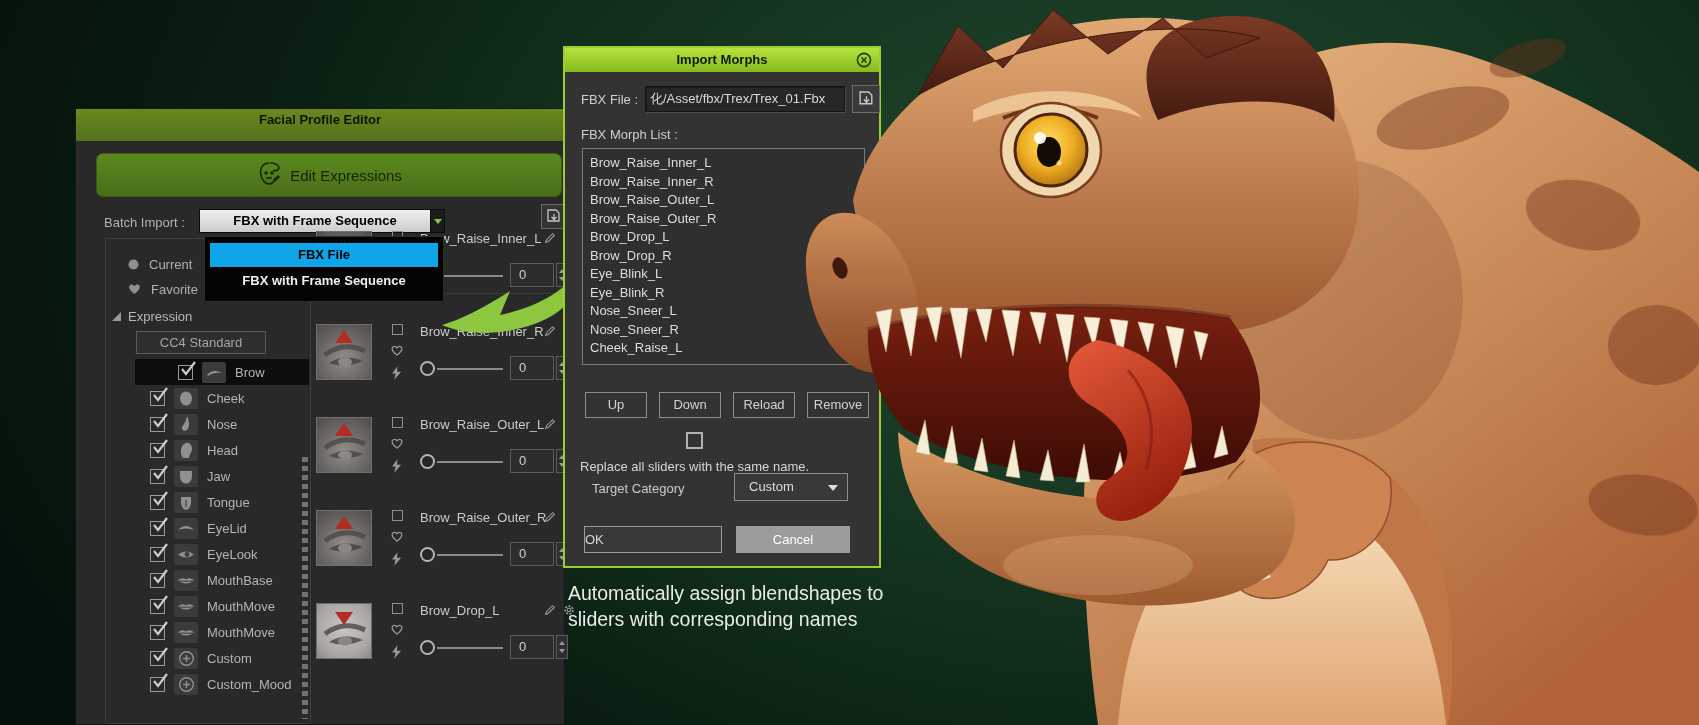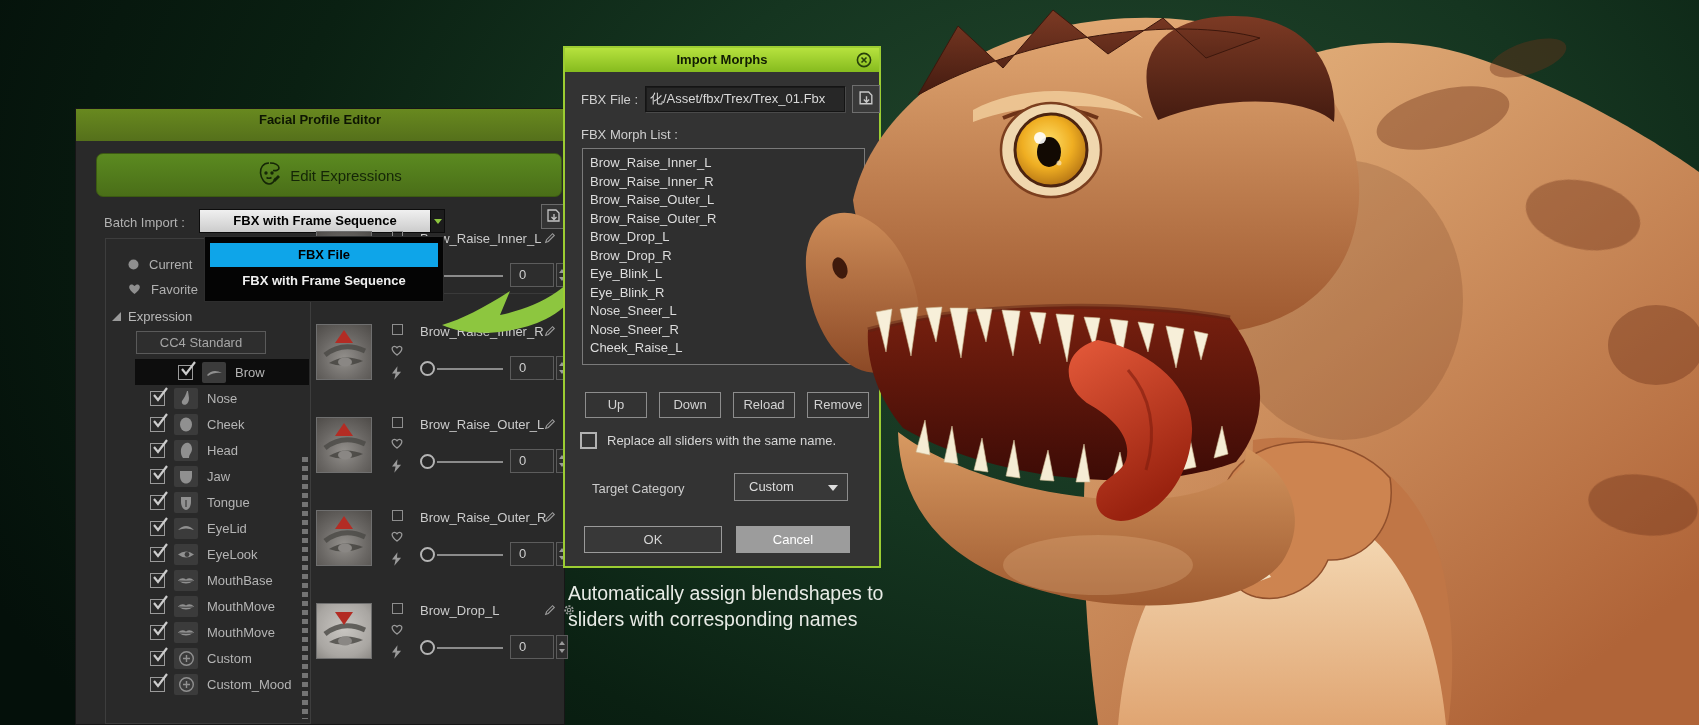--- a/index.html
+++ b/index.html
@@ -78,30 +78,30 @@
                     border:1px solid #141414; box-shadow:inset 1px 1px 0 #1a1a1a, 1px 1px 0 #4a4a4a;
                     color:#d9d9d9; font-size:13px; line-height:24px; padding:0 4px; white-space:nowrap; overflow:hidden; }
   #dialog-import-btn { position:absolute; left:287px; top:37px; width:28px; height:28px; border:1px solid #6e6e6e; background:#3a3a3a;
                        display:flex; align-items:center; justify-content:center; cursor:pointer; }
   #morph-list-label { position:absolute; left:16px; top:79px; font-size:13px; color:#cfcfcf; }
   #morph-list { position:absolute; left:17px; top:100px; width:283px; height:217px; border:1px solid #7a7a7a; background:#2f2f2f;
                 padding:5px 0 0 7px; overflow:hidden; }
   .morph-item { font-size:13px; color:#dcdcdc; line-height:18.5px; white-space:nowrap; cursor:default; }
   .dlg-btn { position:absolute; top:344px; width:62px; height:26px; background:#333333; border:1px solid #8d8d8d;
              color:#d2d2d2; font-size:13px; text-align:center; line-height:24px; cursor:pointer; }
-  #replace-checkbox-row { position:absolute; left:15px; top:384px; display:flex; align-items:center; gap:10px; cursor:pointer; }
+  #replace-checkbox-row { position:absolute; left:15px; top:384px; display:flex; align-items:center; gap:10px; cursor:pointer;flex-direction:column; }
   #replace-checkbox { width:17px; height:17px; border:2px solid #b2b2b2; background:transparent; }
   #replace-label { font-size:13px; color:#d6d6d6; }
   #target-category-label { position:absolute; left:27px; top:433px; font-size:13px; color:#cccccc; }
   #target-category-select { position:absolute; left:169px; top:425px; width:114px; height:28px; border:1px solid #8d8d8d; background:#383838;
                             color:#dddddd; font-size:13px; line-height:26px; padding-left:14px; cursor:pointer; }
   #target-category-select i { position:absolute; right:9px; top:11px; width:0; height:0;
                             border-left:5px solid transparent; border-right:5px solid transparent; border-top:6px solid #dddddd; }
   #ok-btn { position:absolute; left:19px; top:478px; width:138px; height:27px; background:#383838; border:1px solid #9a9a9a;
-            color:#d6d6d6; font-size:13px; text-align:center; line-height:25px; cursor:pointer; }
+            color:#d6d6d6; font-size:13px; text-align:left; line-height:25px; cursor:pointer; }
   #cancel-btn { position:absolute; left:171px; top:478px; width:114px; height:27px; background:#9c9c9c; border:1px solid #9c9c9c;
             color:#ffffff; font-size:13px; text-align:center; line-height:25px; cursor:pointer; }
 
   
   #green-arrow { left:420px; top:205px; z-index:5; pointer-events:none; }
   #caption { left:568px; top:580px; font-size:19.5px; line-height:26px; color:#e8ebe6; z-index:4; }
   #trex { left:798px; top:0; z-index:20; pointer-events:none; }
 </style>
 </head>
 <body>
@@ -178,37 +178,37 @@
     <span class="tree-label">Brow</span>
   </div>
         <div class="tree-item">
     <div class="cbx">
       <svg width="17" height="17" viewBox="0 0 17 17">
               <polyline points="2,8 6,13 15,1" fill="none" stroke="#cccccc" stroke-width="2.2"></polyline>
             </svg>
     </div>
     <div class="icon-tile">
             <svg width="20" height="17" viewBox="0 0 20 17">
+              <ellipse cx="10" cy="8.5" rx="6" ry="7" fill="#909090"></ellipse>
+            </svg>
+          </div>
+    <span class="tree-label">Cheek</span>
+  </div>
+        <div class="tree-item">
+    <div class="cbx">
+      <svg width="17" height="17" viewBox="0 0 17 17">
+              <polyline points="2,8 6,13 15,1" fill="none" stroke="#cccccc" stroke-width="2.2"></polyline>
+            </svg>
+    </div>
+    <div class="icon-tile">
+            <svg width="20" height="17" viewBox="0 0 20 17">
               <path d="M11,1 C10,5 8,8 6,11 C5,14 8,15.5 10,14.5 C12,13.5 13,11 13,8 L12,1 Z" fill="#909090"></path>
             </svg>
           </div>
     <span class="tree-label">Nose</span>
-  </div>
-        <div class="tree-item">
-    <div class="cbx">
-      <svg width="17" height="17" viewBox="0 0 17 17">
-              <polyline points="2,8 6,13 15,1" fill="none" stroke="#cccccc" stroke-width="2.2"></polyline>
-            </svg>
-    </div>
-    <div class="icon-tile">
-            <svg width="20" height="17" viewBox="0 0 20 17">
-              <ellipse cx="10" cy="8.5" rx="6" ry="7" fill="#909090"></ellipse>
-            </svg>
-          </div>
-    <span class="tree-label">Cheek</span>
   </div>
         <div class="tree-item">
     <div class="cbx">
       <svg width="17" height="17" viewBox="0 0 17 17">
               <polyline points="2,8 6,13 15,1" fill="none" stroke="#cccccc" stroke-width="2.2"></polyline>
             </svg>
     </div>
     <div class="icon-tile">
             <svg width="20" height="17" viewBox="0 0 20 17">
               <path d="M7,16 C4,12 4,5 8,2 C12,-1 16,2 16,7 C16,11 13,12 13,16 Z" fill="#909090"></path>

